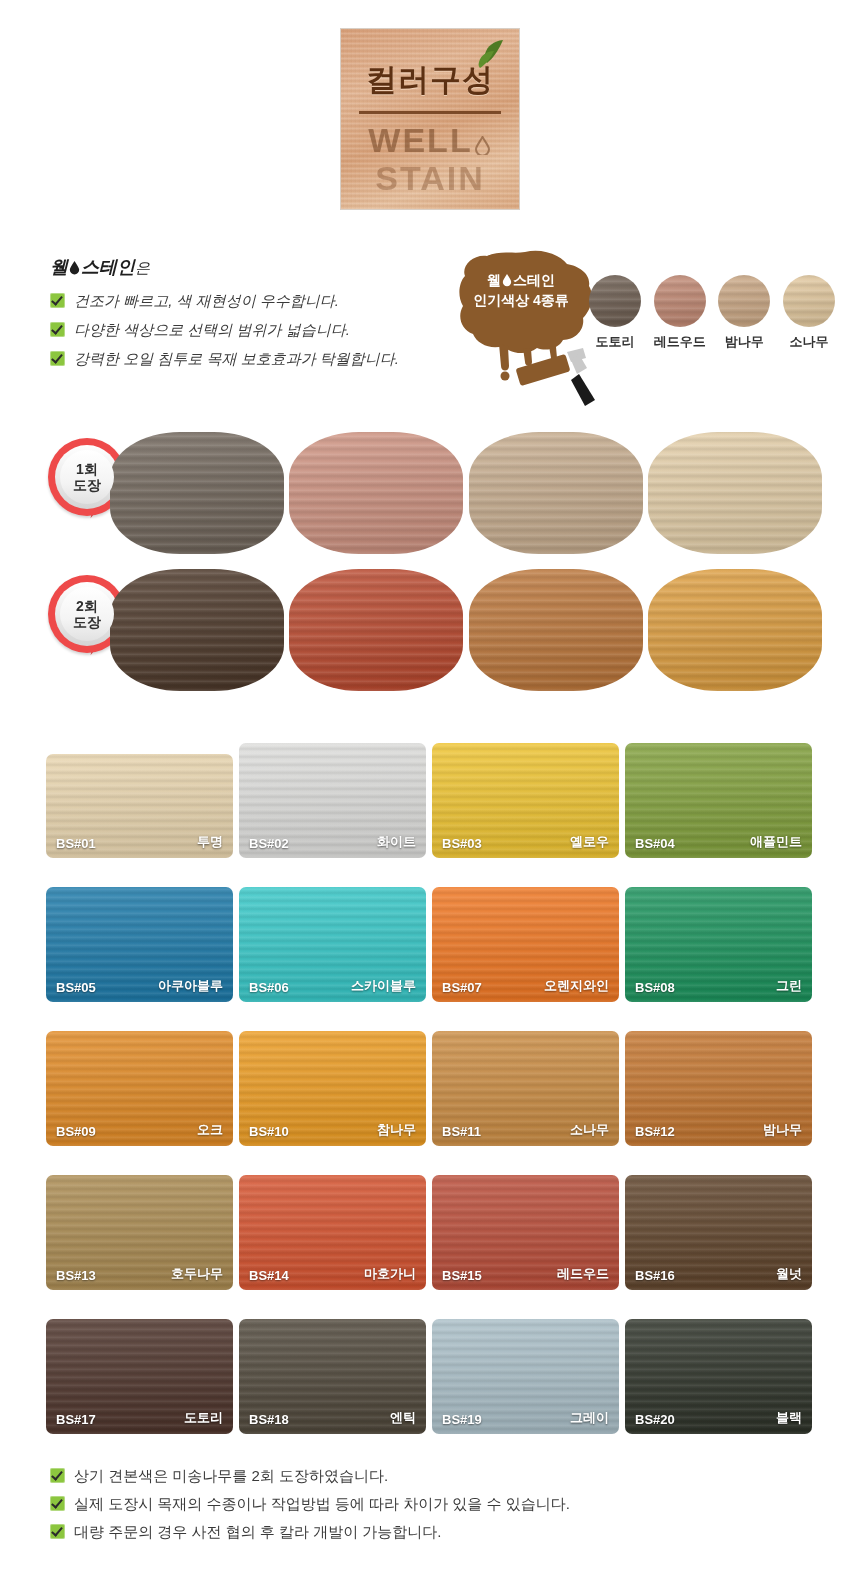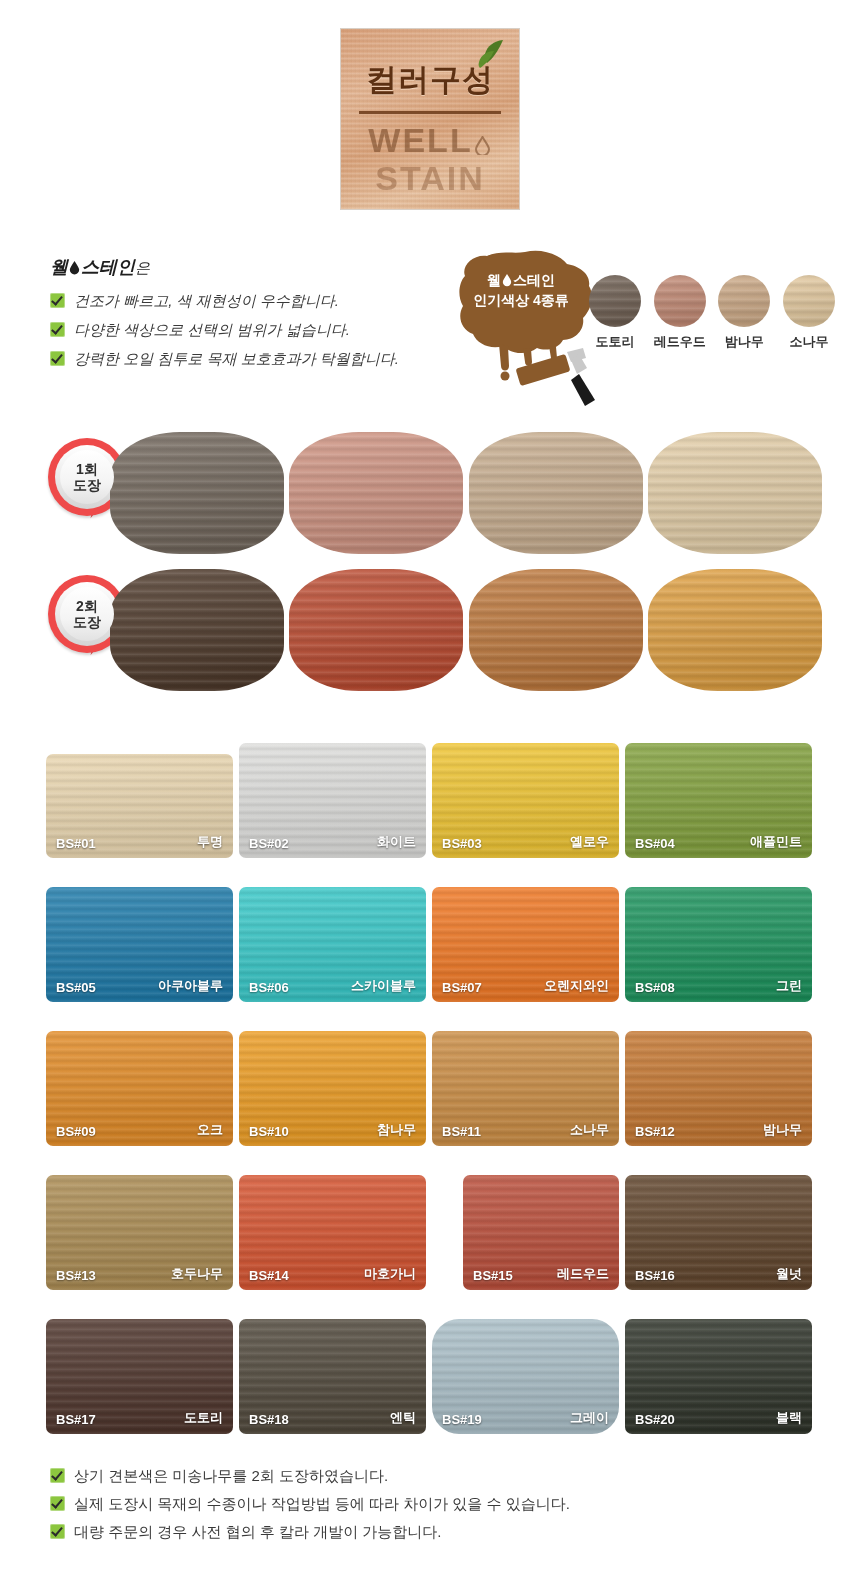--- a/index.html
+++ b/index.html
@@ -475,37 +475,37 @@
       <span class="sw-name">밤나무</span>
     </div>
     <div class="swatch" style="background: repeating-linear-gradient(0deg, rgba(255, 255, 255, 0.1) 0px, rgba(0, 0, 0, 0) 3px, rgba(0, 0, 0, 0.07) 5px, rgba(255, 255, 255, 0.05) 8px), linear-gradient(175deg, rgba(255, 255, 255, 0.16), rgba(0, 0, 0, 0.12)), rgb(169, 137, 79);">
       <span class="sw-code">BS#13</span>
       <span class="sw-name">호두나무</span>
     </div>
     <div class="swatch" style="background: repeating-linear-gradient(0deg, rgba(255, 255, 255, 0.1) 0px, rgba(0, 0, 0, 0) 3px, rgba(0, 0, 0, 0.07) 5px, rgba(255, 255, 255, 0.05) 8px), linear-gradient(175deg, rgba(255, 255, 255, 0.16), rgba(0, 0, 0, 0.12)), rgb(212, 80, 44);">
       <span class="sw-code">BS#14</span>
       <span class="sw-name">마호가니</span>
     </div>
-    <div class="swatch" style="background: repeating-linear-gradient(0deg, rgba(255, 255, 255, 0.1) 0px, rgba(0, 0, 0, 0) 3px, rgba(0, 0, 0, 0.07) 5px, rgba(255, 255, 255, 0.05) 8px), linear-gradient(175deg, rgba(255, 255, 255, 0.16), rgba(0, 0, 0, 0.12)), rgb(184, 74, 54); margin-left: 31px;">
+    <div class="swatch" style="background: repeating-linear-gradient(0deg, rgba(255, 255, 255, 0.1) 0px, rgba(0, 0, 0, 0) 3px, rgba(0, 0, 0, 0.07) 5px, rgba(255, 255, 255, 0.05) 8px), linear-gradient(175deg, rgba(255, 255, 255, 0.16), rgba(0, 0, 0, 0.12)), rgb(184, 74, 54);">
       <span class="sw-code">BS#15</span>
       <span class="sw-name">레드우드</span>
     </div>
     <div class="swatch" style="background: repeating-linear-gradient(0deg, rgba(255, 255, 255, 0.1) 0px, rgba(0, 0, 0, 0) 3px, rgba(0, 0, 0, 0.07) 5px, rgba(255, 255, 255, 0.05) 8px), linear-gradient(175deg, rgba(255, 255, 255, 0.16), rgba(0, 0, 0, 0.12)), rgb(93, 65, 40); padding-left: 9px;">
       <span class="sw-code">BS#16</span>
       <span class="sw-name">월넛</span>
     </div>
     <div class="swatch" style="background: repeating-linear-gradient(0deg, rgba(255, 255, 255, 0.1) 0px, rgba(0, 0, 0, 0) 3px, rgba(0, 0, 0, 0.07) 5px, rgba(255, 255, 255, 0.05) 8px), linear-gradient(175deg, rgba(255, 255, 255, 0.16), rgba(0, 0, 0, 0.12)), rgb(75, 49, 40);">
       <span class="sw-code">BS#17</span>
       <span class="sw-name">도토리</span>
     </div>
     <div class="swatch" style="background: repeating-linear-gradient(0deg, rgba(255, 255, 255, 0.1) 0px, rgba(0, 0, 0, 0) 3px, rgba(0, 0, 0, 0.07) 5px, rgba(255, 255, 255, 0.05) 8px), linear-gradient(175deg, rgba(255, 255, 255, 0.16), rgba(0, 0, 0, 0.12)), rgb(77, 69, 56);">
       <span class="sw-code">BS#18</span>
       <span class="sw-name">엔틱</span>
     </div>
-    <div class="swatch light" style="background: repeating-linear-gradient(0deg, rgba(255, 255, 255, 0.1) 0px, rgba(0, 0, 0, 0) 3px, rgba(0, 0, 0, 0.07) 5px, rgba(255, 255, 255, 0.05) 8px), linear-gradient(175deg, rgba(255, 255, 255, 0.16), rgba(0, 0, 0, 0.12)), rgb(168, 189, 198); border-radius: 27px;">
+    <div class="swatch light" style="background: repeating-linear-gradient(0deg, rgba(255, 255, 255, 0.1) 0px, rgba(0, 0, 0, 0) 3px, rgba(0, 0, 0, 0.07) 5px, rgba(255, 255, 255, 0.05) 8px), linear-gradient(175deg, rgba(255, 255, 255, 0.16), rgba(0, 0, 0, 0.12)), rgb(168, 189, 198);">
       <span class="sw-code">BS#19</span>
       <span class="sw-name">그레이</span>
     </div>
     <div class="swatch" style="background: repeating-linear-gradient(0deg, rgba(255, 255, 255, 0.1) 0px, rgba(0, 0, 0, 0) 3px, rgba(0, 0, 0, 0.07) 5px, rgba(255, 255, 255, 0.05) 8px), linear-gradient(175deg, rgba(255, 255, 255, 0.16), rgba(0, 0, 0, 0.12)), rgb(43, 48, 38);">
       <span class="sw-code">BS#20</span>
       <span class="sw-name">블랙</span>
     </div>
   </div>
 
 <div id="notes">

